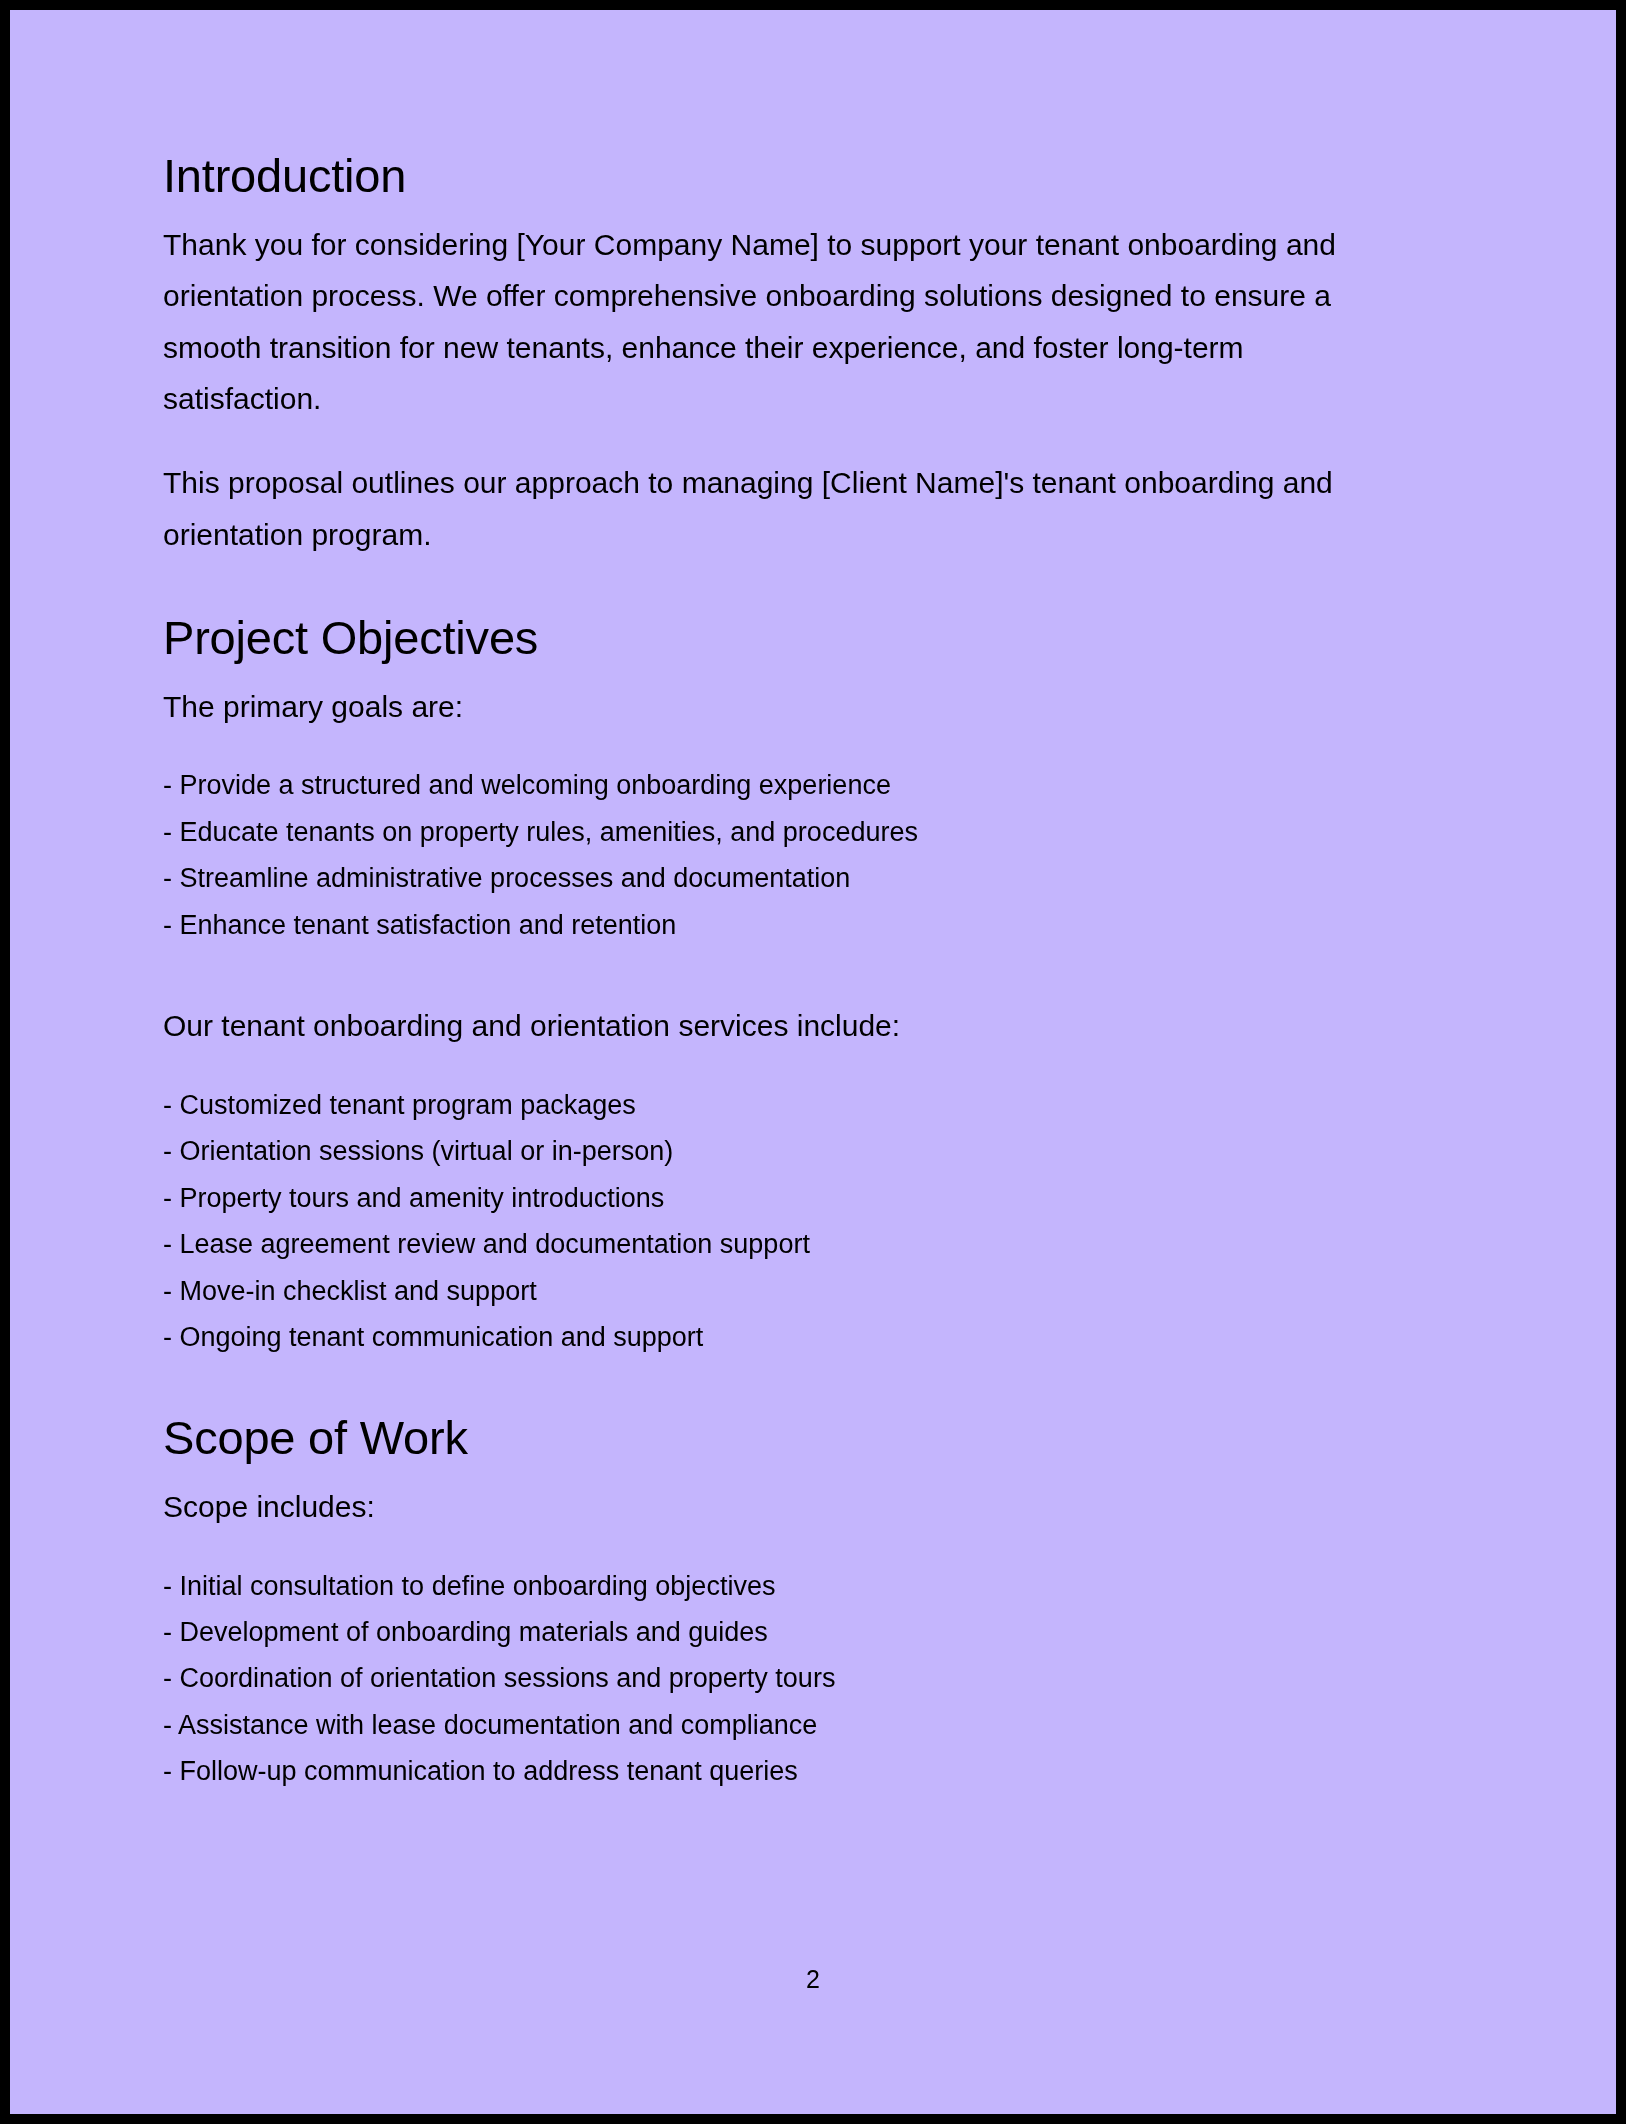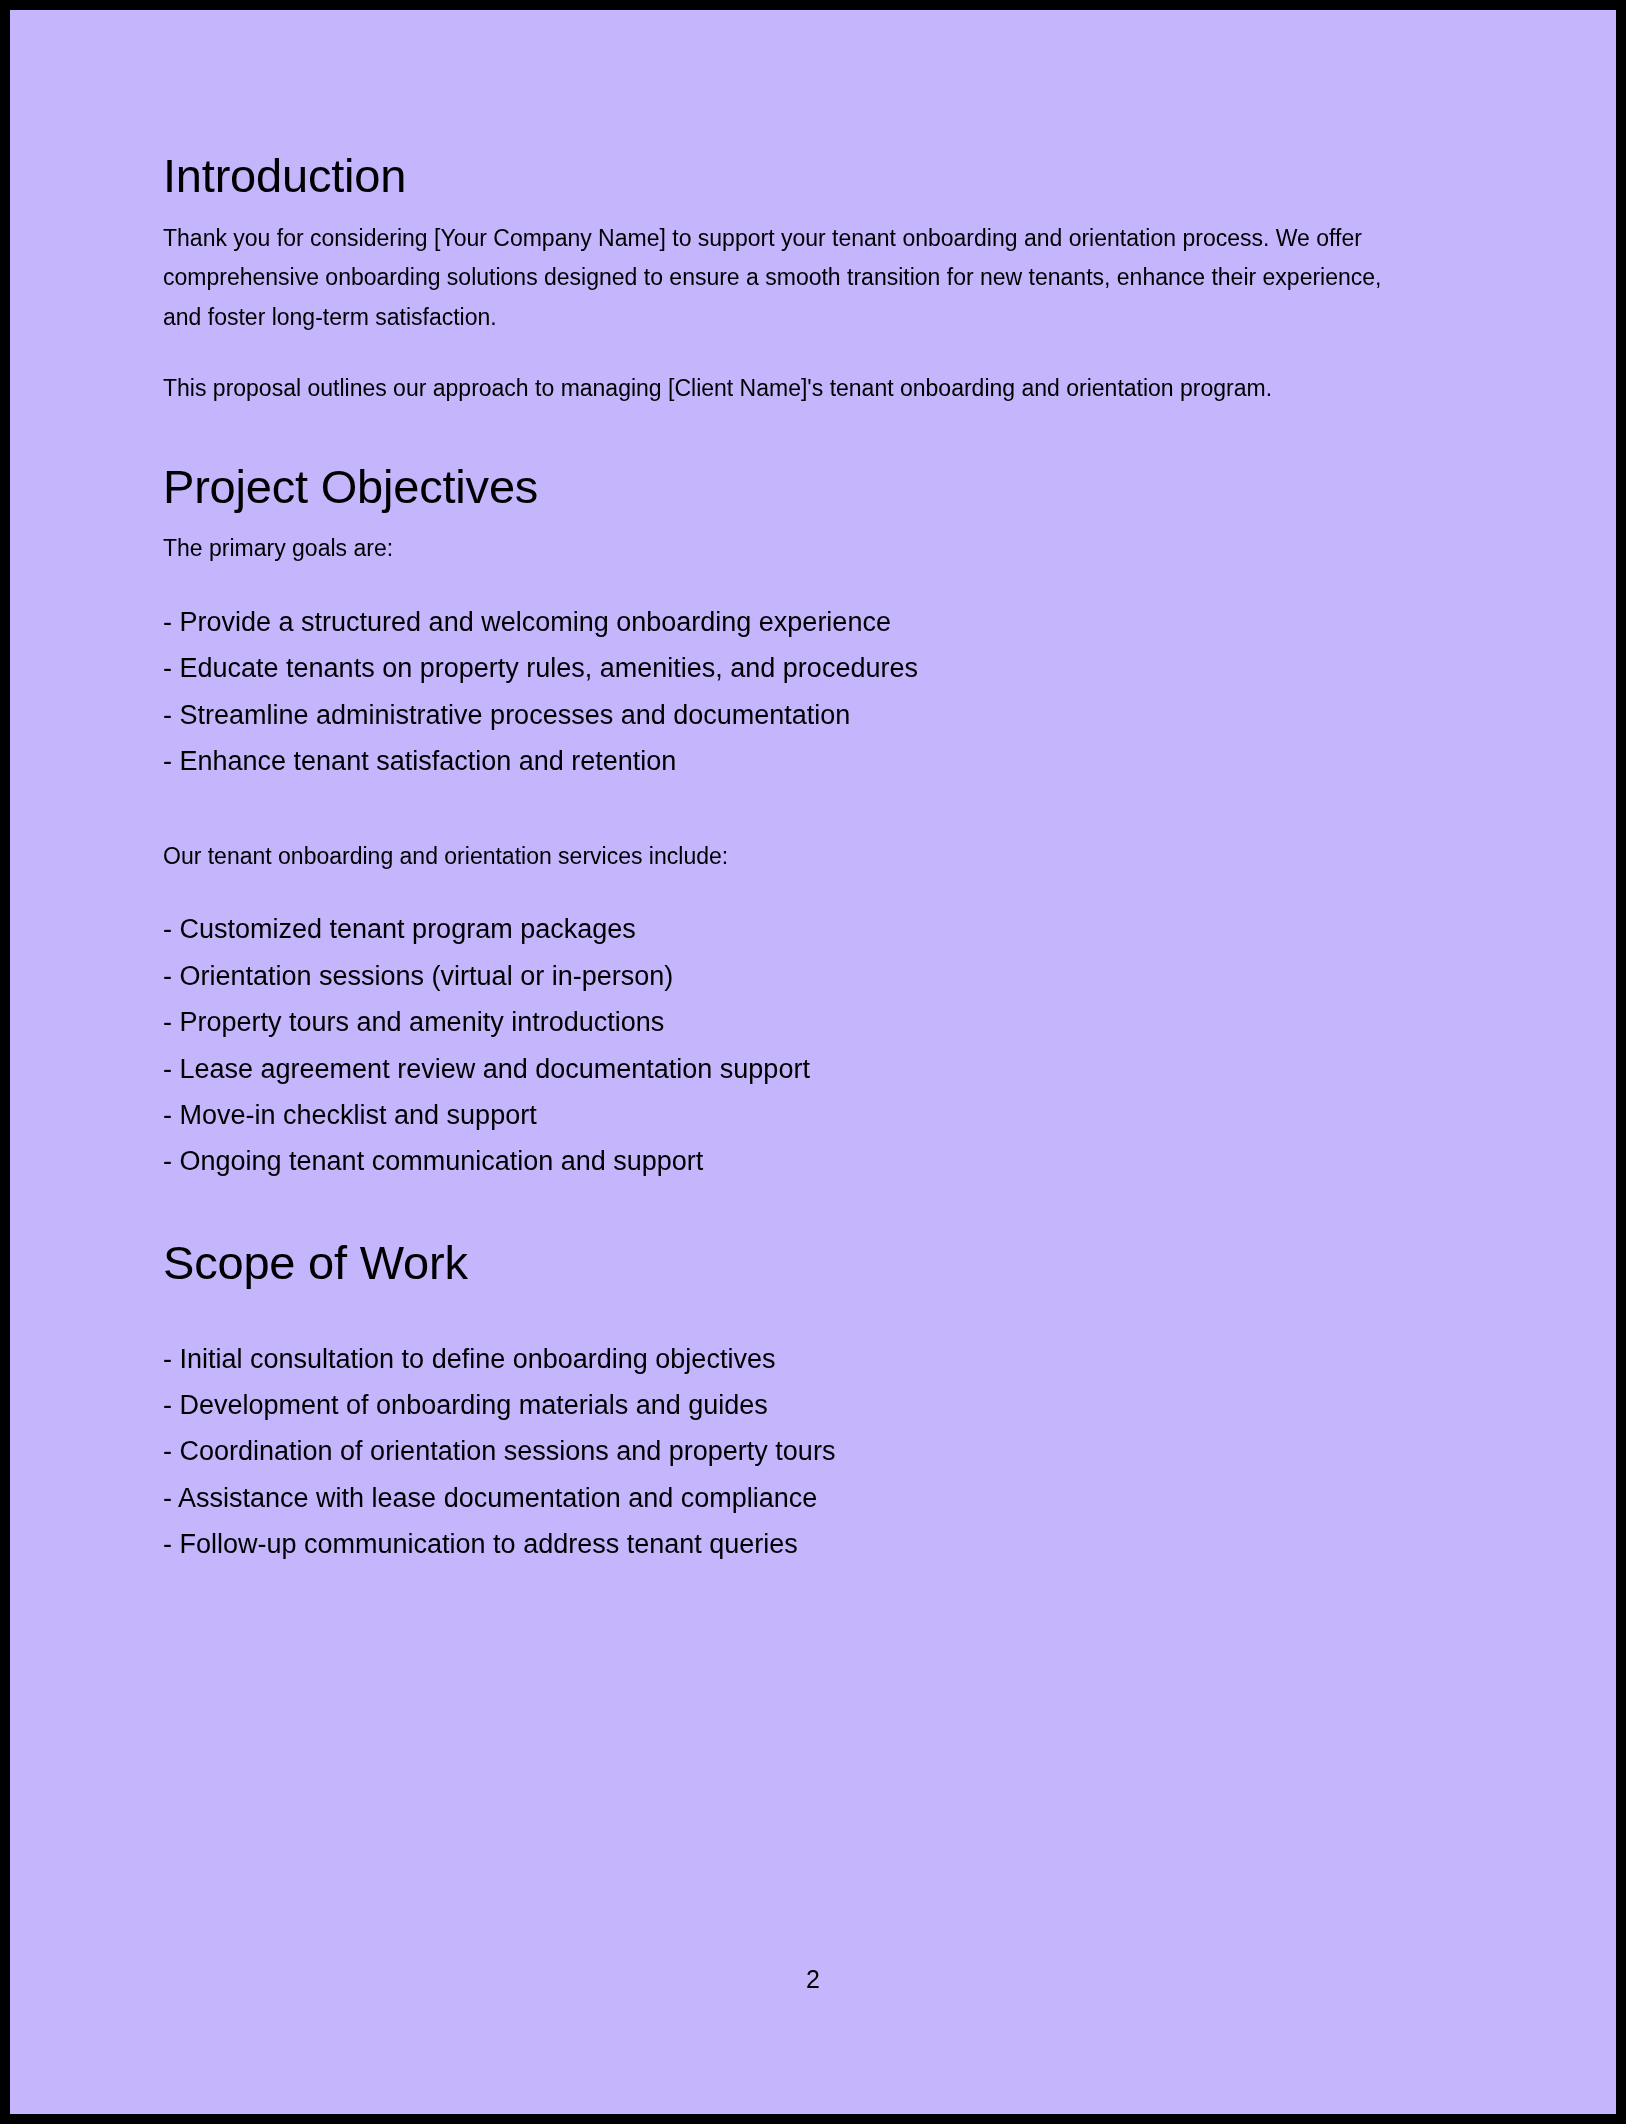--- a/index.html
+++ b/index.html
@@ -31,21 +31,21 @@
     color: #000000;
     margin: 0 0 16px 0;
     letter-spacing: -0.2px;
   }
   .section-block {
     margin-bottom: 0;
   }
   p.body-text {
     font-family: "Liberation Sans", sans-serif;
     font-weight: 400;
-    font-size: 23px;
+    font-size: 30px;
     line-height: 1.72;
     color: #000000;
     margin: 0 0 0 0;
     max-width: 1240px;
   }
   p.body-text + p.body-text {
     margin-top: 32px;
   }
   .bullet-list {
     margin: 0;
@@ -116,20 +116,21 @@
         <li>- Lease agreement review and documentation support</li>
         <li>- Move-in checklist and support</li>
         <li>- Ongoing tenant communication and support</li>
       </ul>
     </div>
 
     <div class="heading-top-gap"></div>
 
     <div class="section-block">
       <h1 class="doc-heading">Scope of Work</h1>
+      <p class="body-text">Scope includes:</p>
       <div class="lead-gap"></div>
       <ul class="bullet-list">
         <li>- Initial consultation to define onboarding objectives</li>
         <li>- Development of onboarding materials and guides</li>
         <li>- Coordination of orientation sessions and property tours</li>
         <li>- Assistance with lease documentation and compliance</li>
         <li>- Follow-up communication to address tenant queries</li>
       </ul>
     </div>
 

